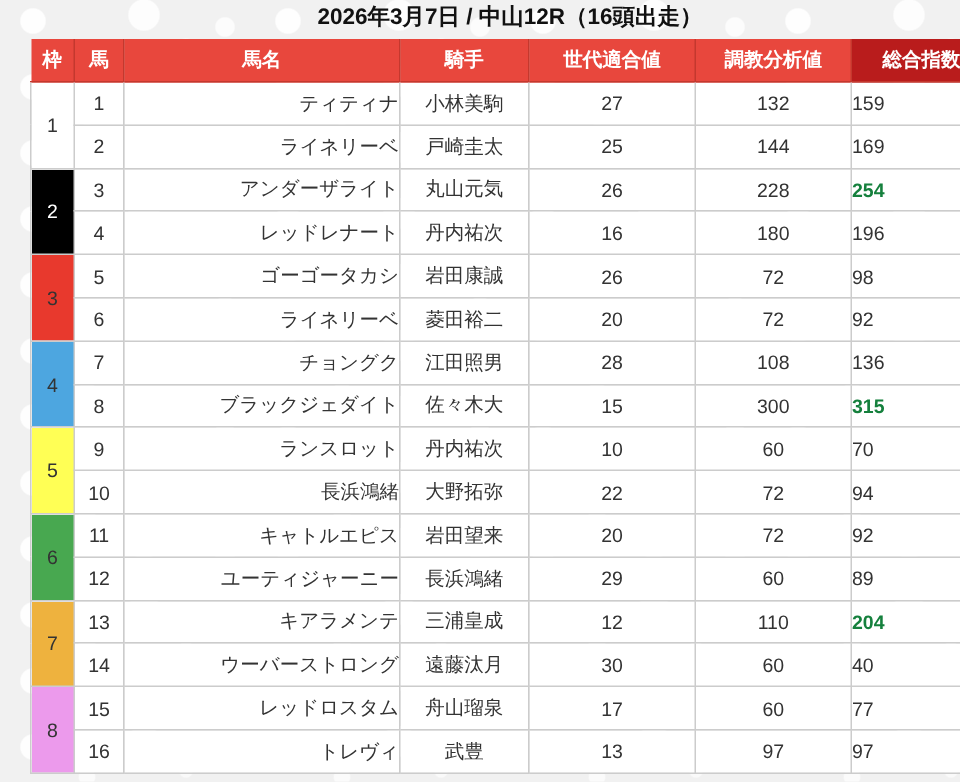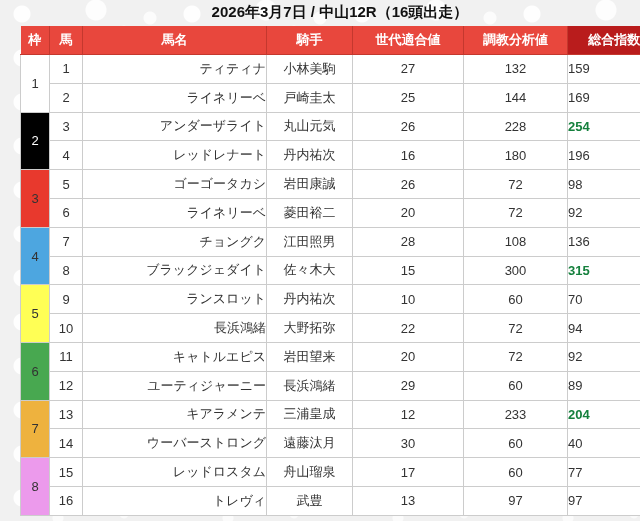--- a/index.html
+++ b/index.html
@@ -195,21 +195,21 @@
           <td class="c-val">29</td>
           <td class="c-val">60</td>
           <td class="c-total">89</td>
         </tr>
         <tr>
           <td rowspan="2" class="frame-cell" style="background: rgb(238, 178, 62); color: rgb(51, 51, 51);">7</td>
           <td class="c-num">13</td>
           <td class="c-name">キアラメンテ</td>
           <td class="c-jockey">三浦皇成</td>
           <td class="c-val">12</td>
-          <td class="c-val">233</td>
+          <td class="c-val">110</td>
           <td class="c-total red">204</td>
         </tr>
         <tr>
           <td class="c-num">14</td>
           <td class="c-name">ウーバーストロング</td>
           <td class="c-jockey">遠藤汰月</td>
           <td class="c-val">30</td>
           <td class="c-val">60</td>
           <td class="c-total">40</td>
         </tr>

